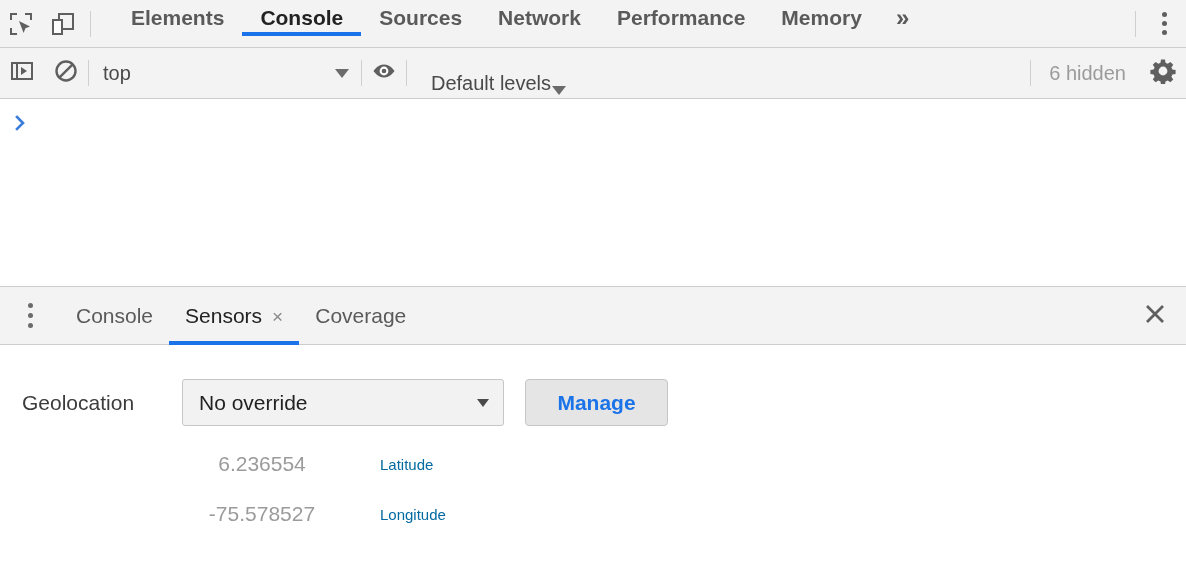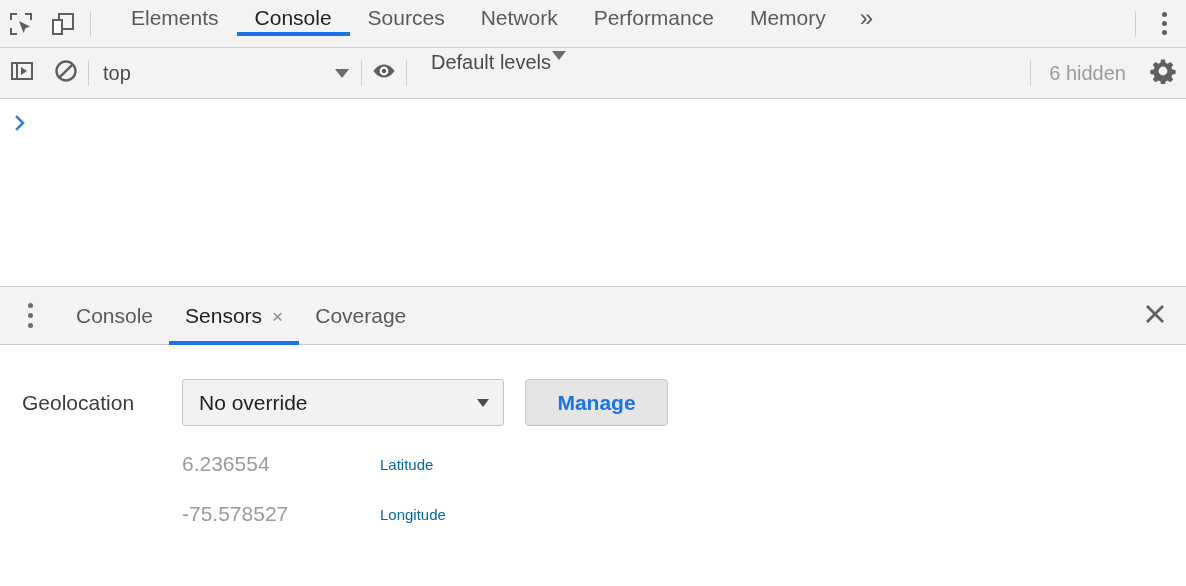--- a/index.html
+++ b/index.html
@@ -51,20 +51,21 @@
   .mtab {
     display: flex;
     align-items: center;
     padding: 0 18px;
     font-size: 21px;
     color: #5a5a5a;
     position: relative;
     height: 36px;
     box-sizing: border-box;
     white-space: nowrap;
+    font-weight: bold;
   }
   .mtab.active { color: #222222; }
   .mtab.active::after {
     content: "";
     position: absolute;
     left: 0; right: 0; bottom: 0;
     height: 4px;
     background: #1a73e8;
   }
   .mtab.more { font-size: 24px; padding: 0 16px; letter-spacing: -1px; }
@@ -136,21 +137,21 @@
     padding: 0 10px;
     box-sizing: border-box;
     font-family: "Liberation Sans", sans-serif;
     font-size: 20px;
     color: #4a4a4a;
     flex: none;
   }
   .filter-input::placeholder { color: #9b9b9b; opacity: 1; }
   .levels-select {
     display: flex;
-    align-items: flex-start;
+    align-items: flex-end;
     gap: 1px;
     height: 44px;
     padding: 0 14px;
     margin-left: 10px;
     flex: none;
   }
   .levels-select .label { font-size: 20px; color: #4a4a4a; }
   .caret-sm {
     width: 0; height: 0;
     border-left: 7px solid transparent;
@@ -330,21 +331,21 @@
   }
   .coord-row {
     display: flex;
     align-items: center;
     margin-top: 26px;
     padding-left: 182px;
   }
   .coord-row.second { }
   .coord-value {
     width: 160px;
-    text-align: left;
+    text-align: center;
     font-size: 21px;
     color: #9b9b9b;
     flex: none;
   }
   .coord-name {
     margin-left: 38px;
     font-size: 15px;
     color: #0369a1;
     flex: none;
   }

